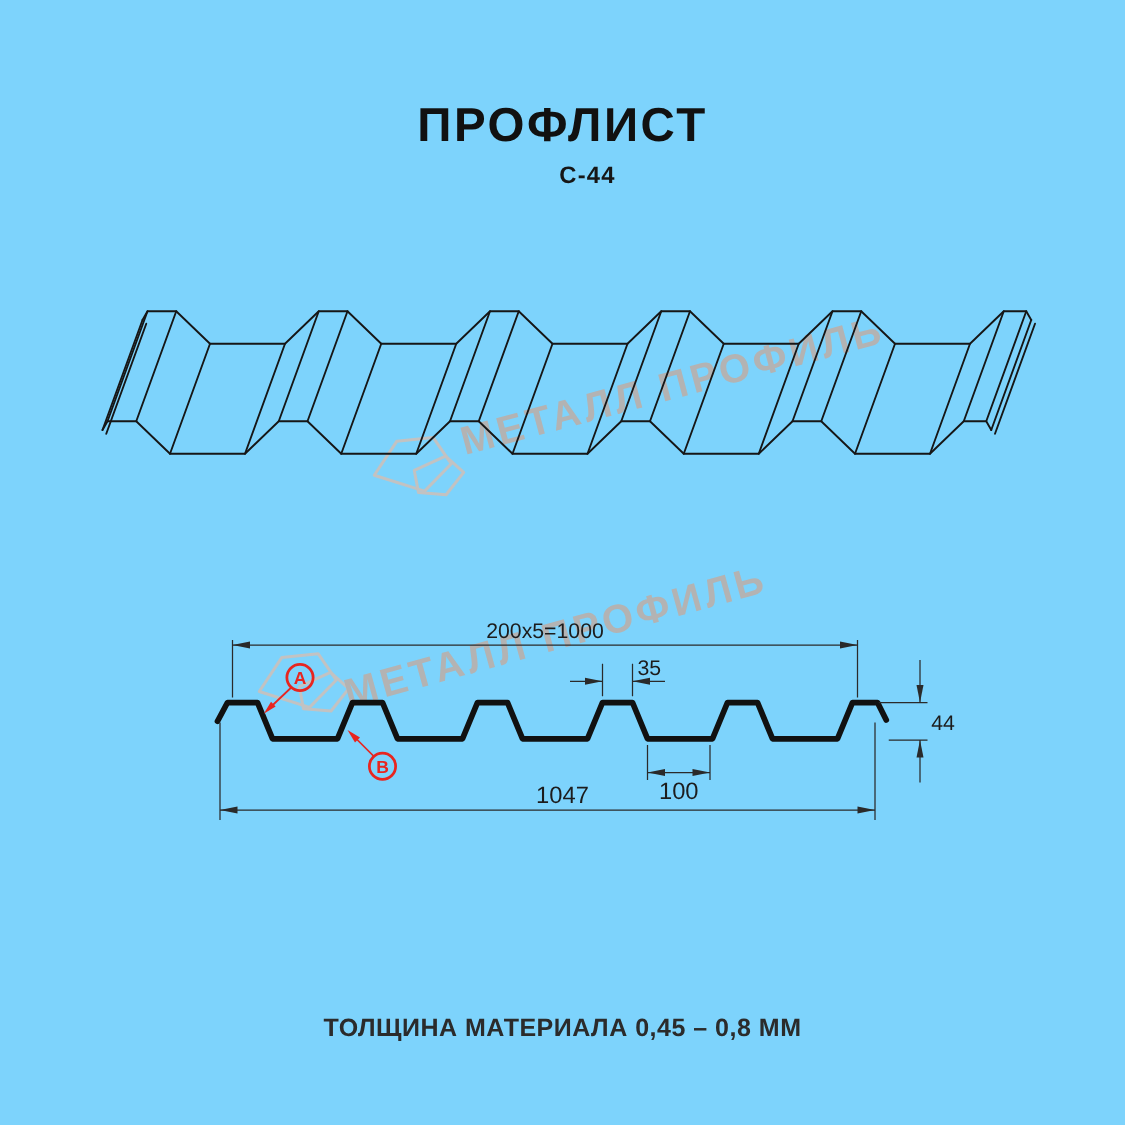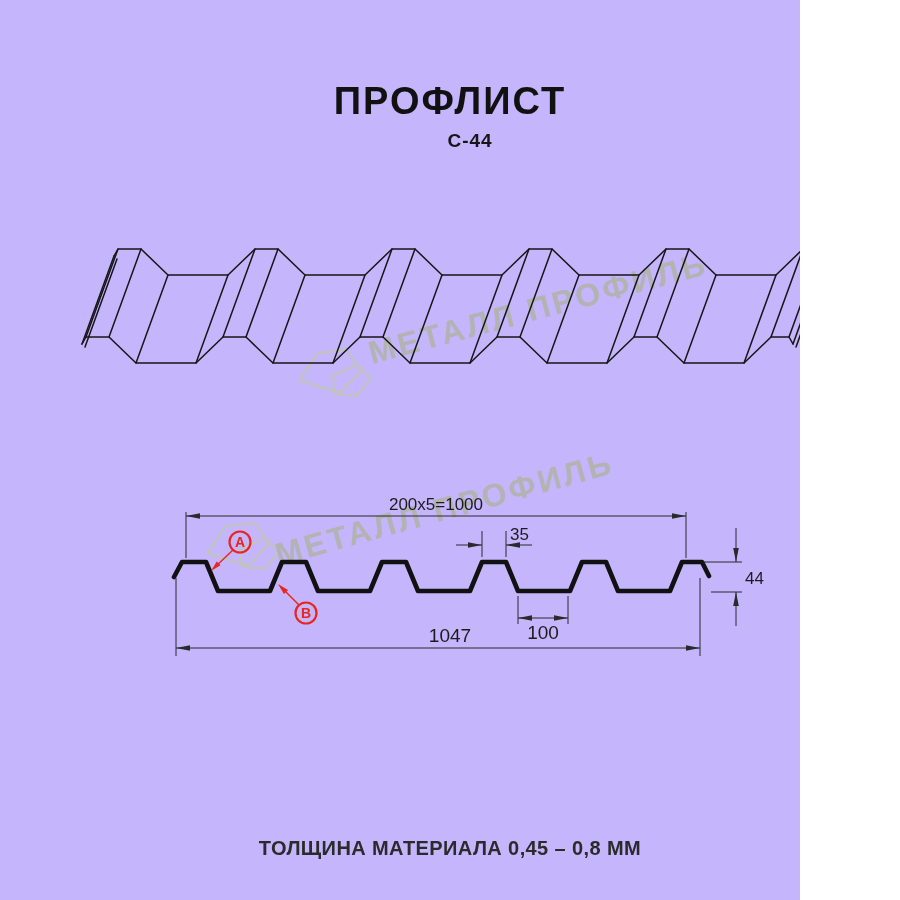--- a/index.html
+++ b/index.html
@@ -1,23 +1,23 @@
 <!DOCTYPE html>
 <html><head>
 <meta charset="utf-8">
 <style>
   html,body{margin:0;padding:0;background:#fff;}
-  .stage{position:relative;width:800px;height:900px;background:#c4b5fd;overflow:hidden;
+  .stage{position:relative;width:900px;height:900px;background:#7dd3fc;overflow:hidden;
          font-family:"Liberation Sans", sans-serif;}
   .title{position:absolute;top:80px;left:0;width:900px;text-align:center;
          font-size:38px;font-weight:bold;letter-spacing:2px;color:#111;}
   .subtitle{position:absolute;top:130px;left:0;width:900px;text-align:center;
          font-size:19px;font-weight:bold;letter-spacing:1px;color:#161616;margin-left:20px;}
   .footer{position:absolute;top:812px;left:0;width:900px;text-align:center;
-         font-size:20px;font-weight:600;letter-spacing:.4px;color:#2b2b2b;margin-top:25px;}
+         font-size:20px;font-weight:600;letter-spacing:.4px;color:#2b2b2b;}
   svg{position:absolute;top:0;left:0;}
   .wire{fill:none;stroke:#161616;stroke-width:1.5;stroke-linejoin:round;stroke-linecap:round;}
   .profile{fill:none;stroke:#111;stroke-width:4.6;stroke-linejoin:round;stroke-linecap:round;}
   .dimline{stroke:#2a2a2a;stroke-width:1;fill:none;}
   .dimarrow{fill:#2a2a2a;stroke:none;}
   .dimtext{font-family:"Liberation Sans",sans-serif;font-size:17px;fill:#1c1c1c;}
   .dimtext.big{font-size:19px;}
   .wmtext{font-family:"Liberation Sans",sans-serif;font-size:32px;font-weight:bold;
           letter-spacing:3px;fill:#b3b3b3;}
   .wmlogo{fill:none;stroke:#c2c2c2;stroke-width:2.4;stroke-linejoin:round;}

